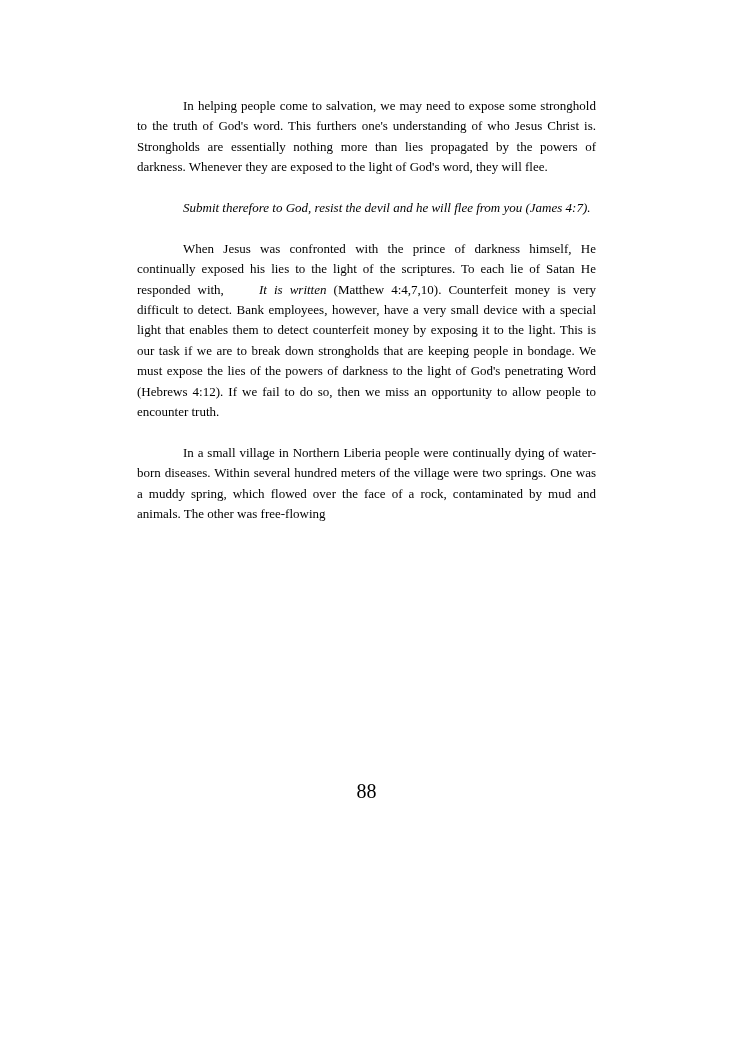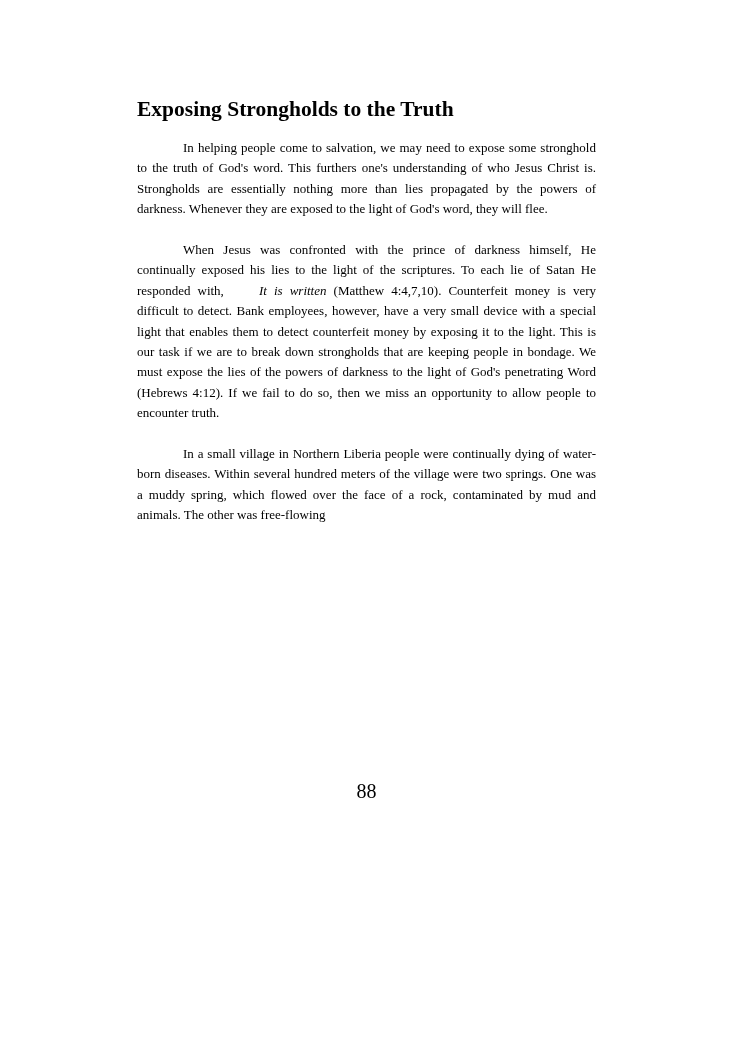--- a/index.html
+++ b/index.html
@@ -50,24 +50,24 @@
       top: 782px;
       text-align: center;
       font-size: 20px;
       line-height: 18px;
     }
   </style>
 </head>
 <body>
 
 <div class="page">
-  <h1 class="title">Exposing Strongholds to the Truth</h1>
 
   <p class="para">In helping people come to salvation, we may need to expose some stronghold to the truth of God's word.  This furthers one's understanding of who Jesus Christ is.  Strongholds are essentially nothing more than lies propagated by the powers of darkness.  Whenever they are exposed to the light of God's word, they will flee.</p>
 
+  <p class="para quote">Submit therefore to God, resist the devil and he will flee from you (James 4:7).</p>
 
 
   <p class="para"><span>When Jesus was confronted with the prince of darkness himself, He continually exposed his lies to the light of the scriptures.  To each lie of Satan He responded with, </span><em>It is written</em><span> (Matthew 4:4,7,10).  Counterfeit money is very difficult to detect.  Bank employees, however, have a very small device with a special light that enables them to detect counterfeit money by exposing it to the light.  This is our task if we are to break down strongholds that are keeping people in bondage.  We must expose the lies of the powers of darkness to the light of God's penetrating Word (Hebrews 4:12).  If we fail to do so, then we miss an opportunity to allow people to encounter truth.</span></p>
 
   <p class="para">In a small village in Northern Liberia people were continually dying of water-born diseases.  Within several hundred meters of the village were two springs.  One was a muddy spring, which flowed over the face of a rock, contaminated by mud and animals.  The other was free-flowing</p>
 </div>
 
 <div class="page-number">88</div>
 
 </body></html>

